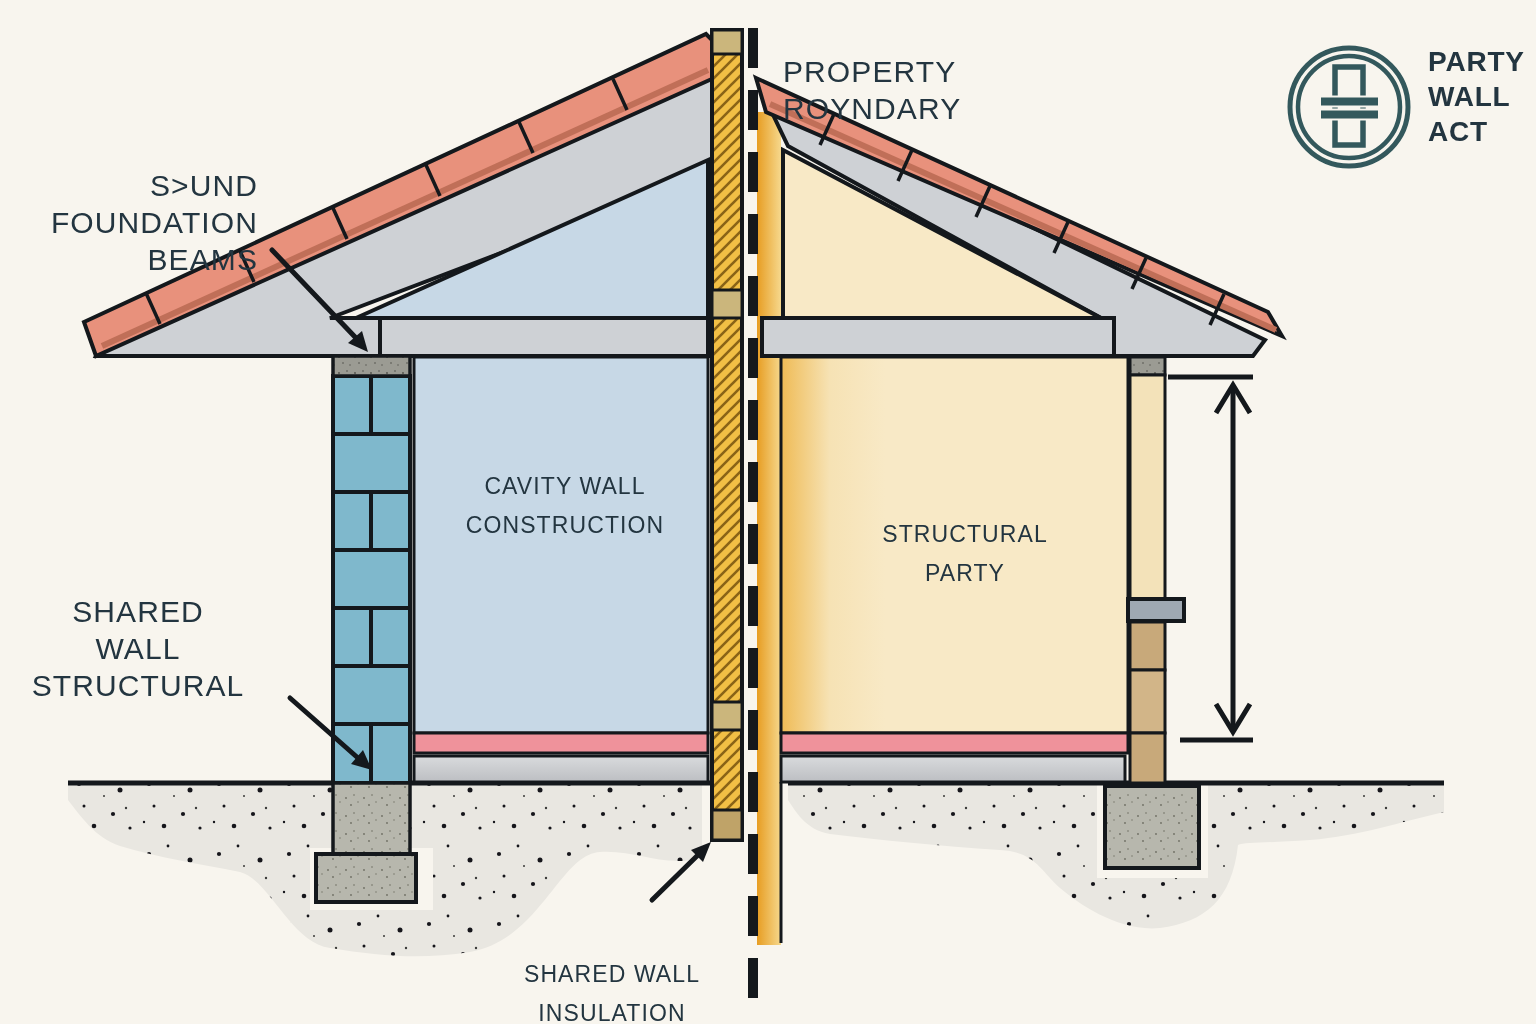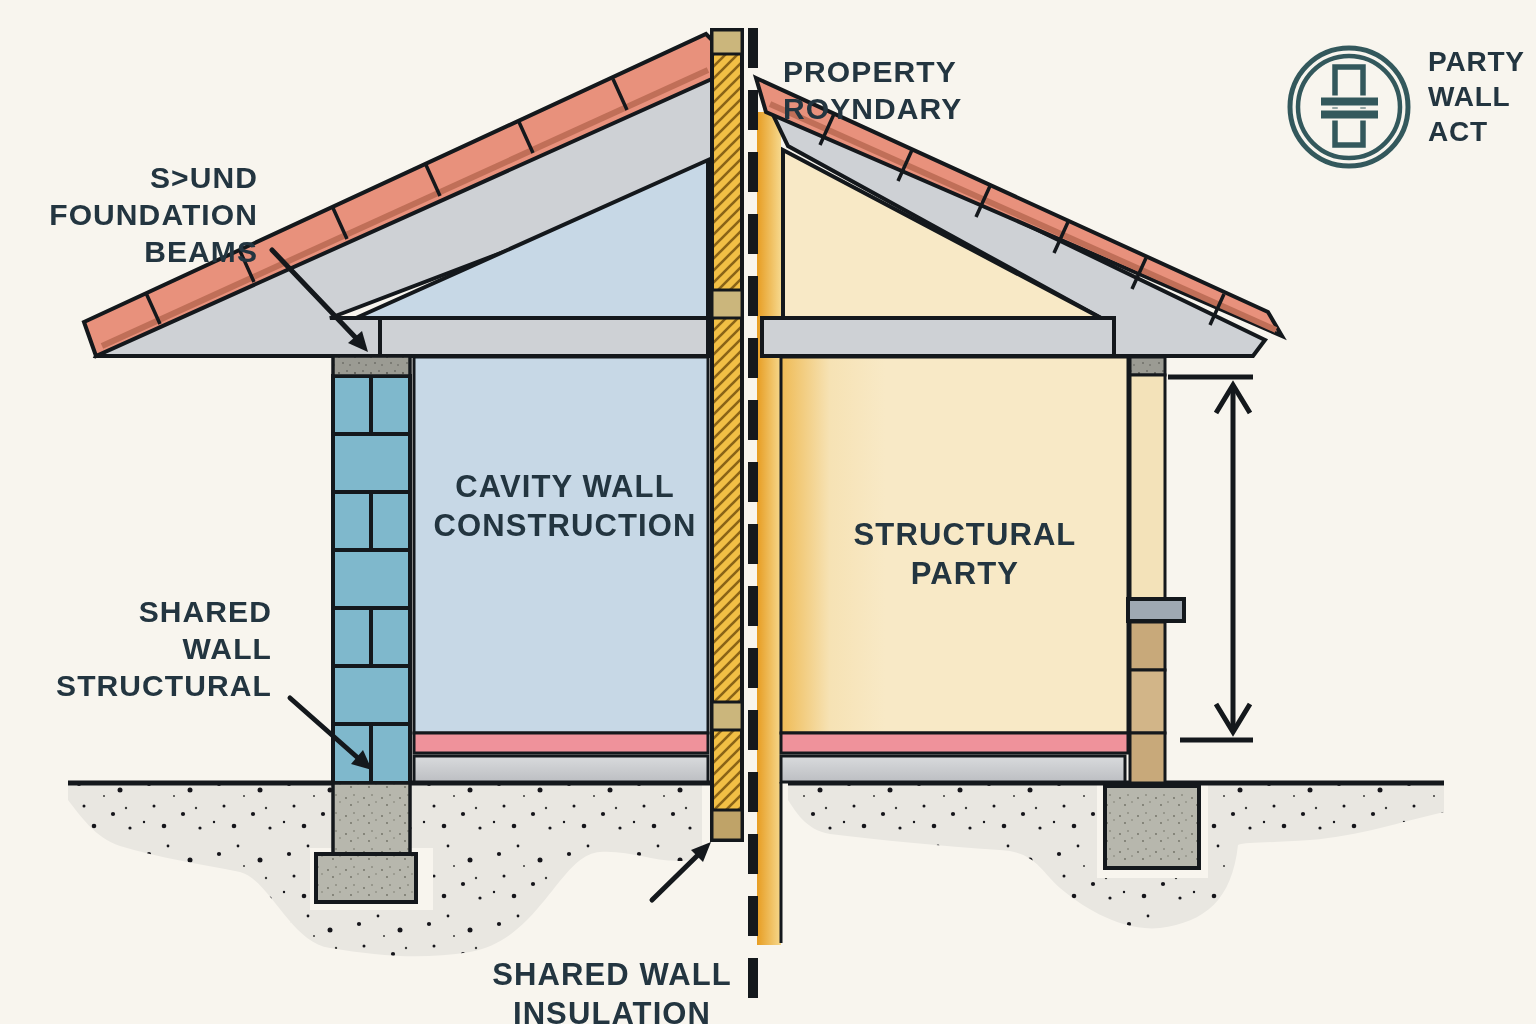--- a/index.html
+++ b/index.html
@@ -1,23 +1,23 @@
 <!DOCTYPE html>
 <html><head>
 <meta charset="utf-8">
 <style>
   html,body{margin:0;padding:0;background:#d8d5cd;}
   .stage{position:relative;width:1536px;height:1024px;background:#f8f5ee;overflow:hidden;
          font-family:"Liberation Sans",sans-serif;}
   .stage svg{position:absolute;left:0;top:0;}
-  .lbl{position:absolute;font-weight:700;color:#233540;letter-spacing:1.1px;
+  .lbl{position:absolute;font-weight:400;color:#233540;letter-spacing:1.1px;
        font-size:30px;line-height:37px;}
   .lbl.r{text-align:right;}
   .lbl.c{text-align:center;}
-  .lbl.big{font-size:31px;line-height:39px;}
+  .lbl.big{font-size:23px;line-height:39px;}
   .badge-txt{position:absolute;font-weight:700;color:#233540;letter-spacing:.8px;
        font-size:28px;line-height:35px;}
 </style>
 </head>
 <body>
 
 <div class="stage">
 
 <svg width="1536" height="1024" viewBox="0 0 1536 1024">
   <defs>
@@ -167,42 +167,42 @@
 
   <g>
     <circle cx="1349" cy="107" r="59" fill="none" stroke="#33585c" stroke-width="5"></circle>
     <circle cx="1349" cy="107" r="51" fill="none" stroke="#33585c" stroke-width="4.5"></circle>
     <rect x="1335" y="67" width="28" height="78" fill="none" stroke="#33585c" stroke-width="5.5"></rect>
     <rect x="1320" y="96.5" width="59" height="10" fill="#33585c" stroke="#f8f5ee" stroke-width="2"></rect>
     <rect x="1320" y="109.5" width="59" height="10" fill="#33585c" stroke="#f8f5ee" stroke-width="2"></rect>
   </g>
 </svg>
 
-<div class="lbl r" style="left:38px;top:159px;width:220px;">
+<div class="lbl r" style="left:38px;top:167px;width:220px;">
   <div>S&gt;UND</div>
   <div>FOUNDATION</div>
   <div>BEAMS</div>
 </div>
 
 <div class="lbl" style="left:783px;top:53px;width:400px;">
   <div>PROPERTY</div>
   <div>ROYNDARY</div>
 </div>
 
 <div class="lbl big c" style="left:365px;top:467px;width:400px;">
   <div>CAVITY WALL</div>
   <div>CONSTRUCTION</div>
 </div>
 
 <div class="lbl big c" style="left:765px;top:507px;width:400px;margin-top:8px;">
   <div>STRUCTURAL</div>
   <div>PARTY</div>
 </div>
 
-<div class="lbl r" style="left:20px;top:593px;width:252px;">
+<div class="lbl r" style="left:12px;top:593px;width:252px;text-align:center;">
   <div>SHARED</div>
   <div>WALL</div>
   <div>STRUCTURAL</div>
 </div>
 
 <div class="lbl big c" style="left:412px;top:915px;width:400px;margin-top:40px;">
   <div>SHARED WALL</div>
   <div>INSULATION</div>
 </div>
 

